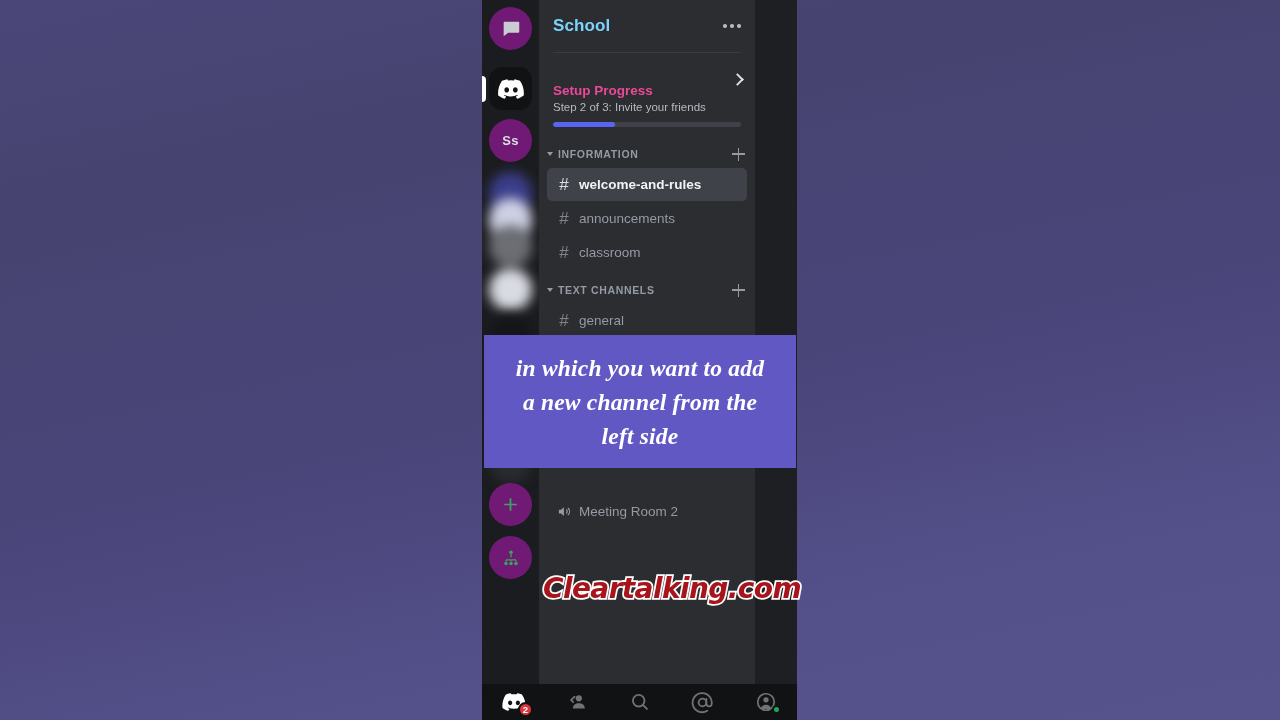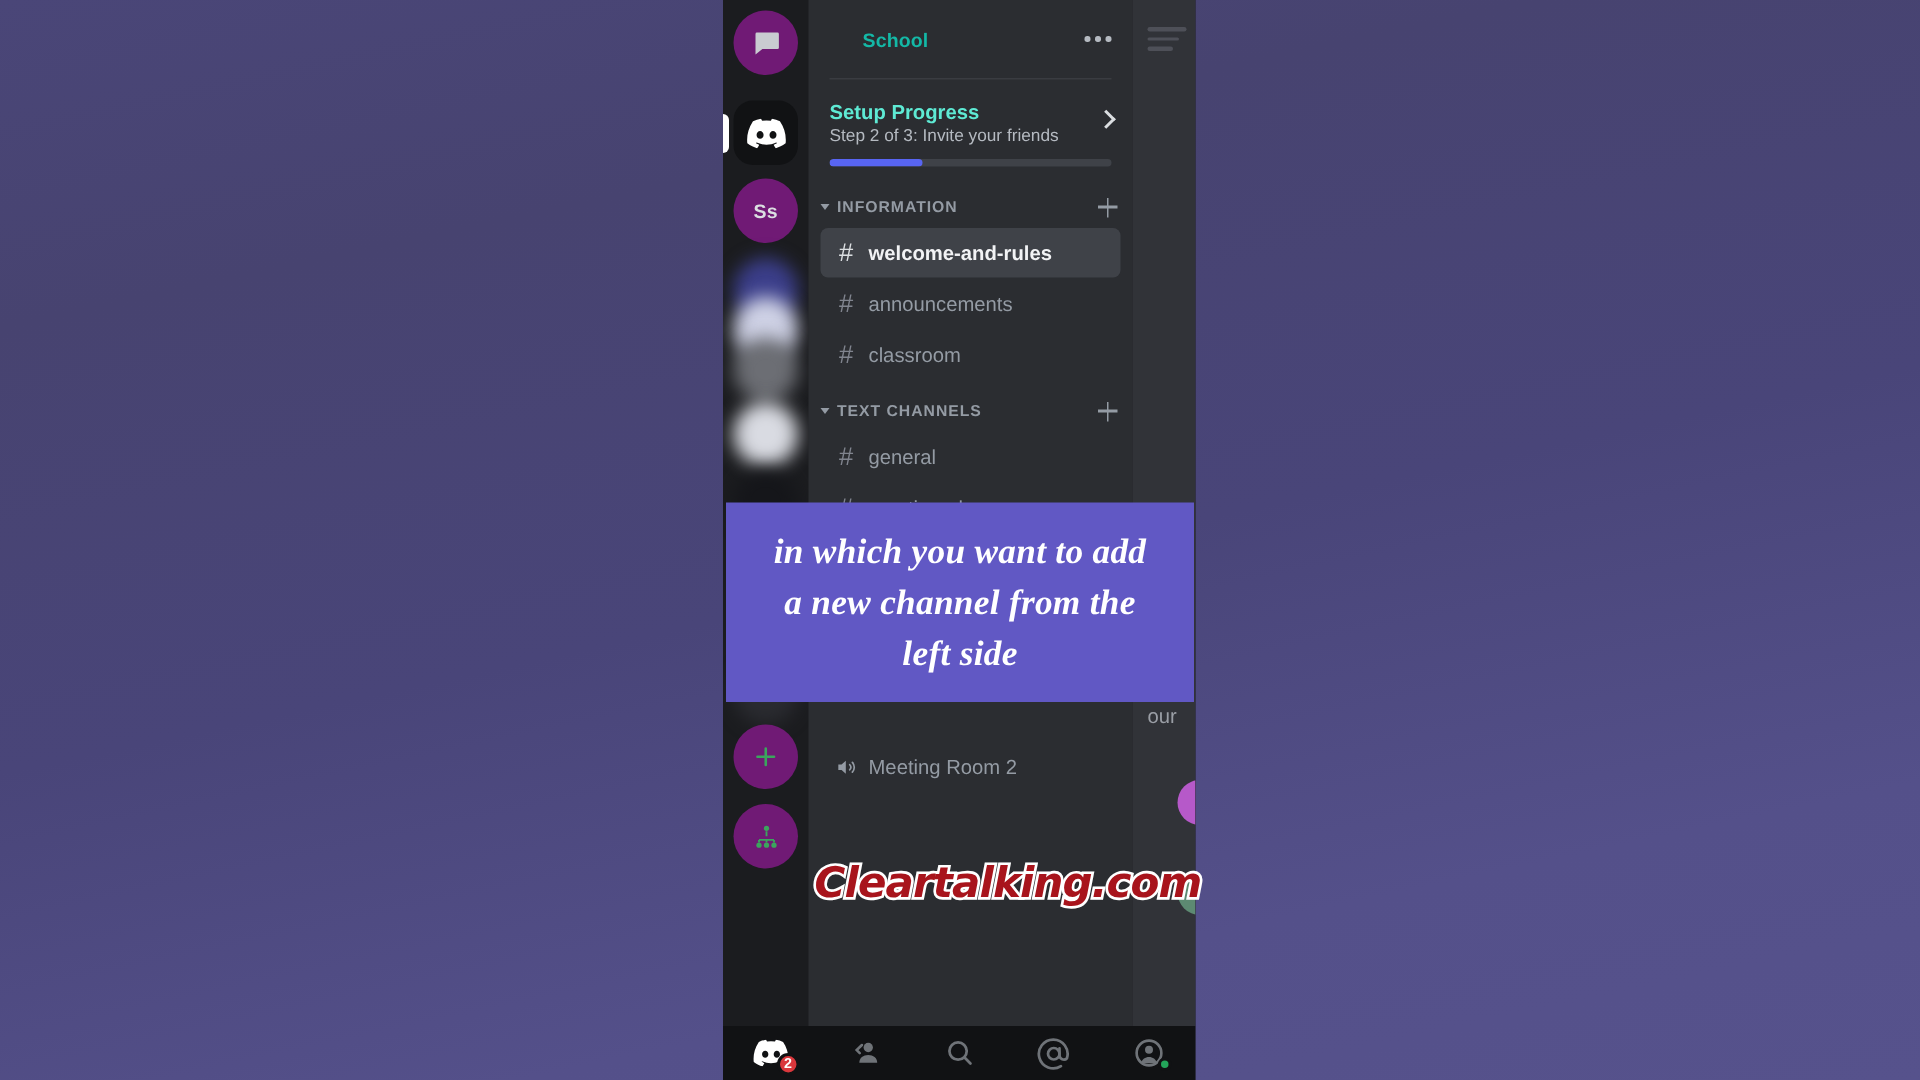--- a/index.html
+++ b/index.html
@@ -41,31 +41,31 @@
   
   #sidebar {
     position:absolute; left:57px; top:0; width:216px; height:684px;
     background:#2b2d31;
   }
   #guild-header {
     height:52px; display:flex; align-items:center;
     padding:0 12px 0 14px; justify-content:space-between;
   }
   #guild-name {
-    font-size:13px; font-weight:700; color:#14b8a6; letter-spacing:.1px;margin-left:22px;
+    font-size:17px; font-weight:700; color:#7dd3fc; letter-spacing:.1px;
   }
   #guild-more { display:flex; gap:3.5px; align-items:center; padding:6px 2px; }
   #guild-more i { width:3.6px; height:3.6px; border-radius:50%; background:#b5bac1; display:block; }
   #hdr-divider { height:1px; margin:0 14px; background:#3a3c41; }
 
   
   #setup {
     position:relative; padding:14px 14px 6px 14px;
   }
-  #setup-title { font-size:13.5px; font-weight:700; color:#5eead4; }
+  #setup-title { font-size:13.5px; font-weight:700; color:#ec4899;margin-top:16px; }
   #setup-sub { font-size:11.5px; color:#b5bac1; margin-top:3px; }
   #setup-chevron {
     position:absolute; right:13px; top:22px;
     width:9px; height:9px; border-right:2.2px solid #dbdee1; border-top:2.2px solid #dbdee1;
     transform:rotate(45deg);
   }
   #setup-bar {
     margin-top:9px; height:5px; border-radius:3px; background:#3f4248; overflow:hidden;
   }
   #setup-fill { height:100%; border-radius:3px; background:#5865f2; }
@@ -278,30 +278,20 @@
         <span class="chan-speaker">
           <svg width="15" height="15" viewBox="0 0 24 24">
             <path fill="#949ba4" d="M11 5 6.5 9H3v6h3.5L11 19V5z"></path>
             <path stroke="#949ba4" stroke-width="1.8" fill="none" stroke-linecap="round" d="M15.2 9.3a4 4 0 0 1 0 5.4M18 6.8a7.7 7.7 0 0 1 0 10.4"></path>
           </svg>
         </span>
         <span class="chan-name">Meeting Room 2</span>
       </div>
     </div>
 
-    <div id="chatstrip">
-      <div id="burger">
-        <i></i>
-          <i></i>
-          <i></i>
-      </div>
-      <span id="chat-word">our</span>
-      <div class="chat-av" style="top:520px; width:30px; height:30px; background:#b659c9;"></div>
-      <div class="chat-av" style="top:580px; width:30px; height:30px; background:#5d8a72;"></div>
-    </div>
 
     <div id="bottomnav">
 
       <div class="navbtn">
         <svg width="24" height="18" viewBox="0 0 71 55">
           <path fill="#ffffff" d="M60.1 4.9A58.5 58.5 0 0 0 45.6.4a.2.2 0 0 0-.2.1c-.6 1.1-1.3 2.6-1.8 3.7a54 54 0 0 0-16.2 0c-.5-1.2-1.2-2.6-1.9-3.7a.2.2 0 0 0-.2-.1c-5 .9-9.9 2.4-14.5 4.5h-.1C1.6 18.7-1 32.1.3 45.4v.2c6.1 4.5 12 7.2 17.8 9a.2.2 0 0 0 .2-.1c1.4-1.9 2.6-3.9 3.7-6a.2.2 0 0 0-.1-.3c-2-.8-3.8-1.7-5.6-2.7a.2.2 0 0 1 0-.4l1.1-.9a.2.2 0 0 1 .2 0c11.6 5.3 24.1 5.3 35.6 0a.2.2 0 0 1 .2 0l1.1.9a.2.2 0 0 1 0 .4c-1.8 1-3.6 2-5.6 2.7a.2.2 0 0 0-.1.3c1.1 2.1 2.3 4.1 3.7 6a.2.2 0 0 0 .2.1c5.8-1.8 11.7-4.5 17.8-9a.2.2 0 0 0 .1-.2c1.5-15.3-2.6-28.6-10.5-40.4a.2.2 0 0 0-.1-.1zM23.7 37.3c-3.5 0-6.4-3.2-6.4-7.2s2.8-7.2 6.4-7.2c3.6 0 6.5 3.3 6.4 7.2 0 4-2.8 7.2-6.4 7.2zm23.7 0c-3.5 0-6.4-3.2-6.4-7.2s2.8-7.2 6.4-7.2c3.6 0 6.5 3.3 6.4 7.2 0 4-2.8 7.2-6.4 7.2z"></path>
         </svg>
         <span id="nav-badge">2</span>
       </div>
 

